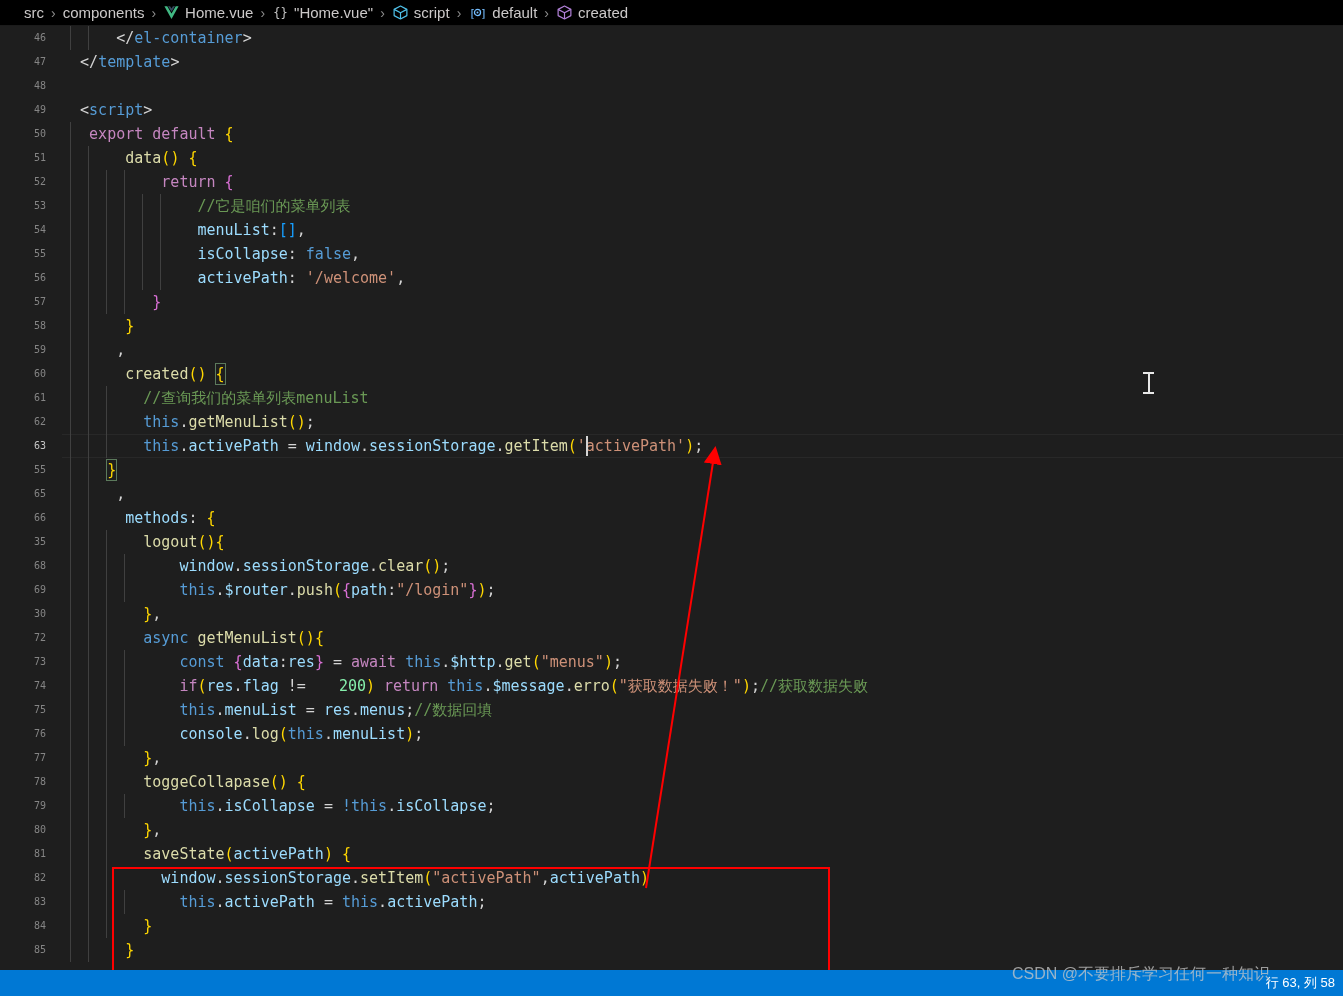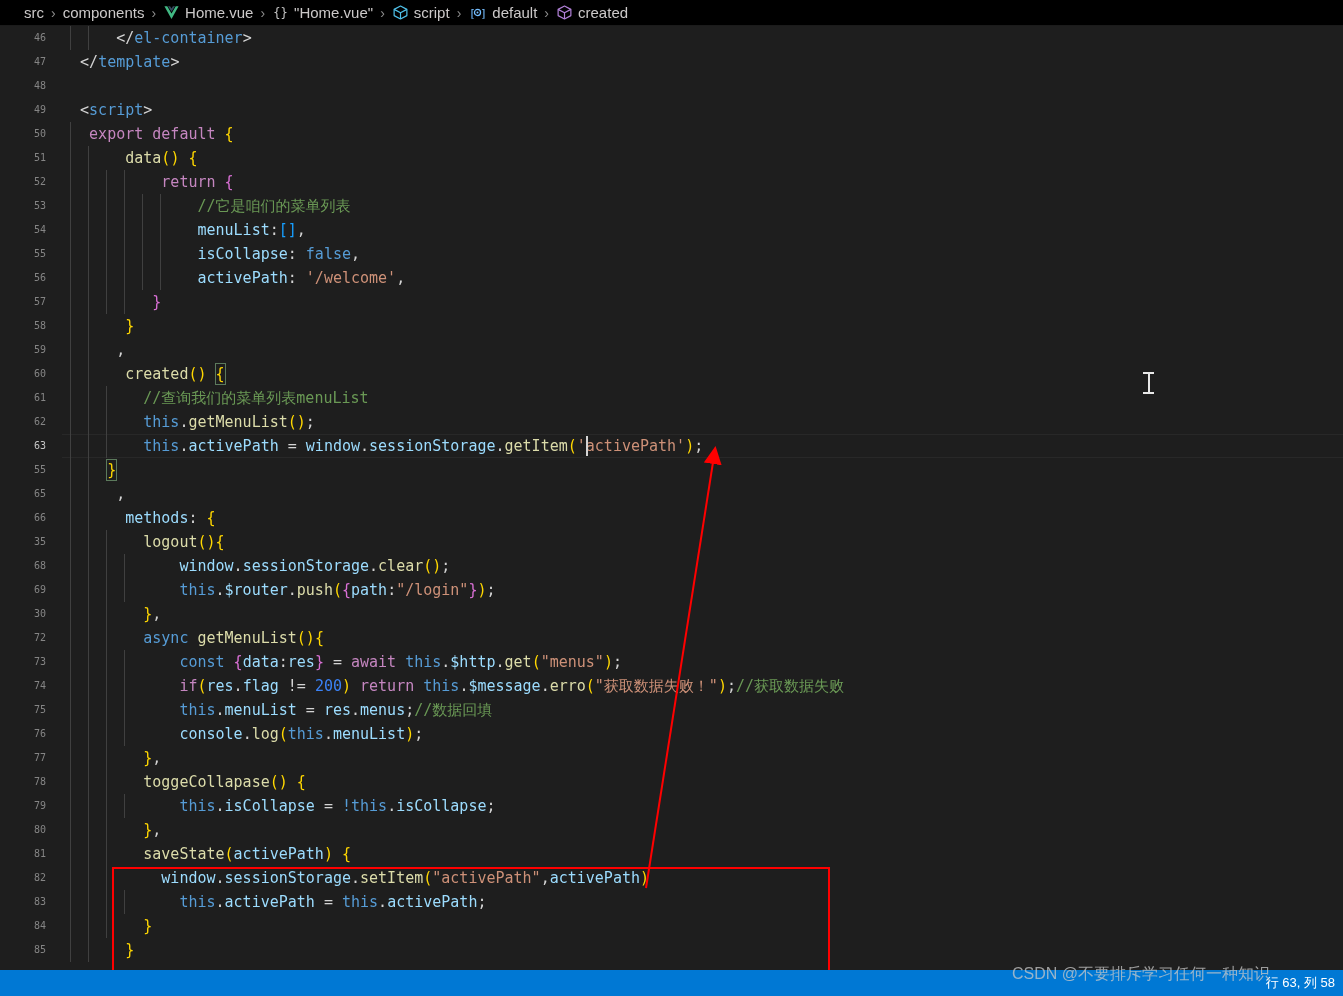--- a/index.html
+++ b/index.html
@@ -73,21 +73,21 @@
     background: #404040;
   }
 
   
   .kw   { color: #569cd6; }  
   .kw2  { color: #c586c0; }  
   .fn   { color: #dcdcaa; }  
   .prop { color: #9cdcfe; }  
   .str  { color: #ce9178; }  
   .cmt  { color: #6a9955; }  
-  .num  { color: #3b82f6; }  
+  .num  { color: #86efac; margin-left: 24px; }  
   .tag  { color: #569cd6; }
   .pun  { color: #d4d4d4; }
   .brk1 { color: #ffd700; }
   .brk2 { color: #da70d6; }
   .brk3 { color: #179fff; }
   .op   { color: #d4d4d4; }
 
   .bmatch {
     outline: 1px solid #5c7a5c;
     display: inline-block;

